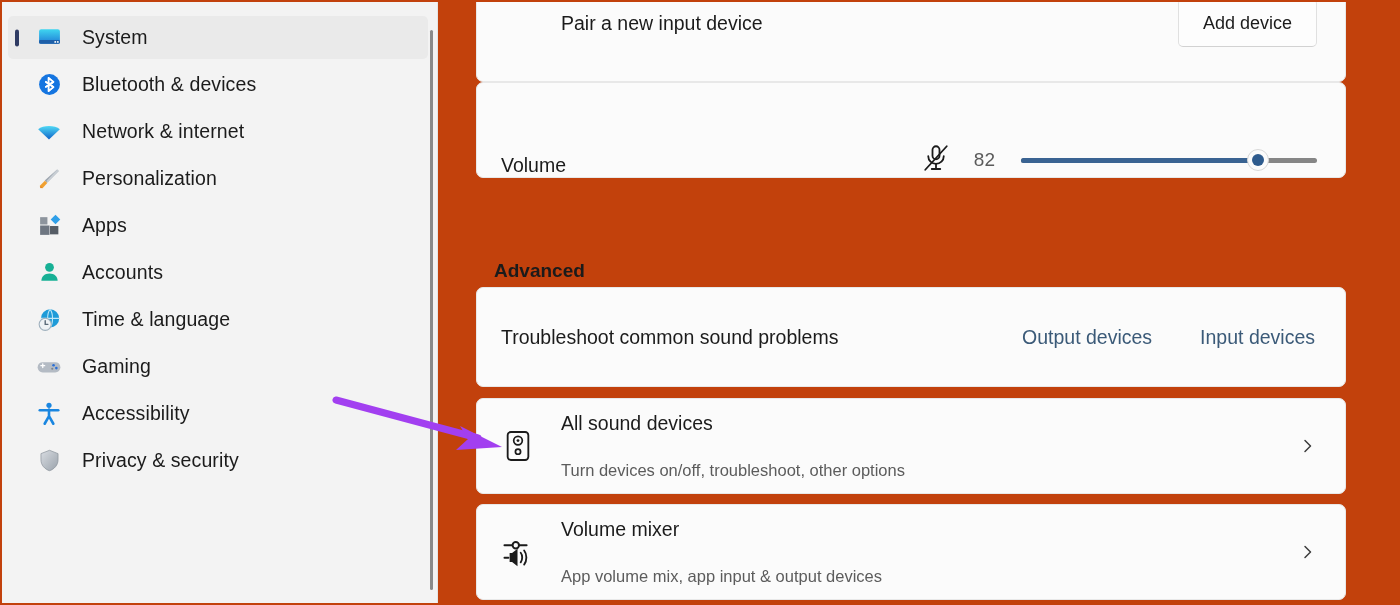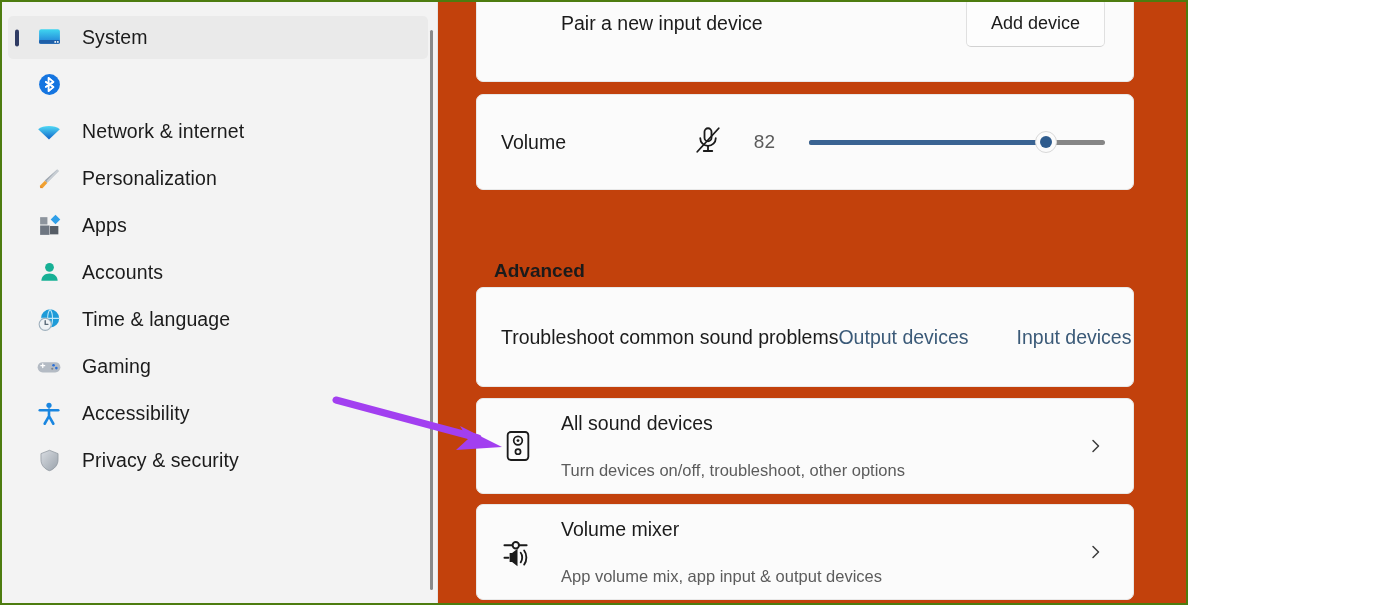--- a/index.html
+++ b/index.html
@@ -8,24 +8,24 @@
     background: #ffffff;
   }
   body {
     font-family: "Liberation Sans", sans-serif;
     -webkit-font-smoothing: antialiased;
   }
 
   
   #screenshot {
     position: relative;
-    width: 1188px;
+    width: 1400px;
     height: 605px;
     box-sizing: border-box;
-    border: 2px solid #4d7c0f;
+    border: 2px solid #c2410c;
     background: #f2f2f2;
     overflow: hidden;
   }
 
   
   .shell {
     position: absolute;
     inset: 0;
     display: flex;
     background: #f3f3f3;
@@ -161,36 +161,36 @@
     line-height: 46px;
     cursor: default;
     white-space: nowrap;
   }
 
   
   .card-volume {
     position: absolute;
     left: 38px;
     right: 52px;
-    top: 92px;
+    top: 80px;
     height: 96px;
     display: flex;
-    align-items: center;
+    align-items: flex-end;
     padding: 0 28px 0 24px;
     box-sizing: border-box;
   }
   .vol-label {
     font-size: 19.5px;
     color: #1b1b1b;
     margin-left: 0;
   }
   .vol-right {
     display: flex;
     align-items: center;
-    gap: 12px;
+    gap: 4px;
   }
   .mic-icon { margin-right: 14px; display: block; }
   .vol-value {
     font-size: 19px;
     color: #5b5b5b;
     min-width: 26px;
     text-align: right;
     margin-right: 22px;
   }
   .slider {
@@ -343,20 +343,21 @@
         </li>
 
         <li class="nav-item">
           <span class="nav-icon">
             <svg width="25" height="25" viewBox="0 0 24 24">
               <circle cx="12" cy="12" r="10" fill="#1575e0"></circle>
               <path d="M11 5.5 L16 9.5 L11 13.5 L11 5.5 Z M11 10.5 L16 14.5 L11 18.5 L11 10.5 Z M8 9 L16 14.5 M8 14.5 L16 9" stroke="#ffffff" stroke-width="1.4" fill="none" stroke-linejoin="round"></path>
               <path d="M11.2 5.6 L11.2 18.4 M11.2 5.6 L15.6 9.6 L8.4 14.4 M11.2 18.4 L15.6 14.4 L8.4 9.6" stroke="#ffffff" stroke-width="1.5" fill="none" stroke-linecap="round" stroke-linejoin="round"></path>
             </svg>
           </span>
+          <span class="nav-label">Bluetooth &amp; devices</span>
         </li>
 
         <li class="nav-item">
           <span class="nav-icon">
             <svg width="26" height="26" viewBox="0 0 24 24">
               <defs>
                   <linearGradient id="gWifi" x1="0" y1="0" x2="0" y2="1">
                 <stop offset="0" stop-color="#4fd8f5"></stop>
                     <stop offset="1" stop-color="#0f62c8"></stop>
               </linearGradient>

